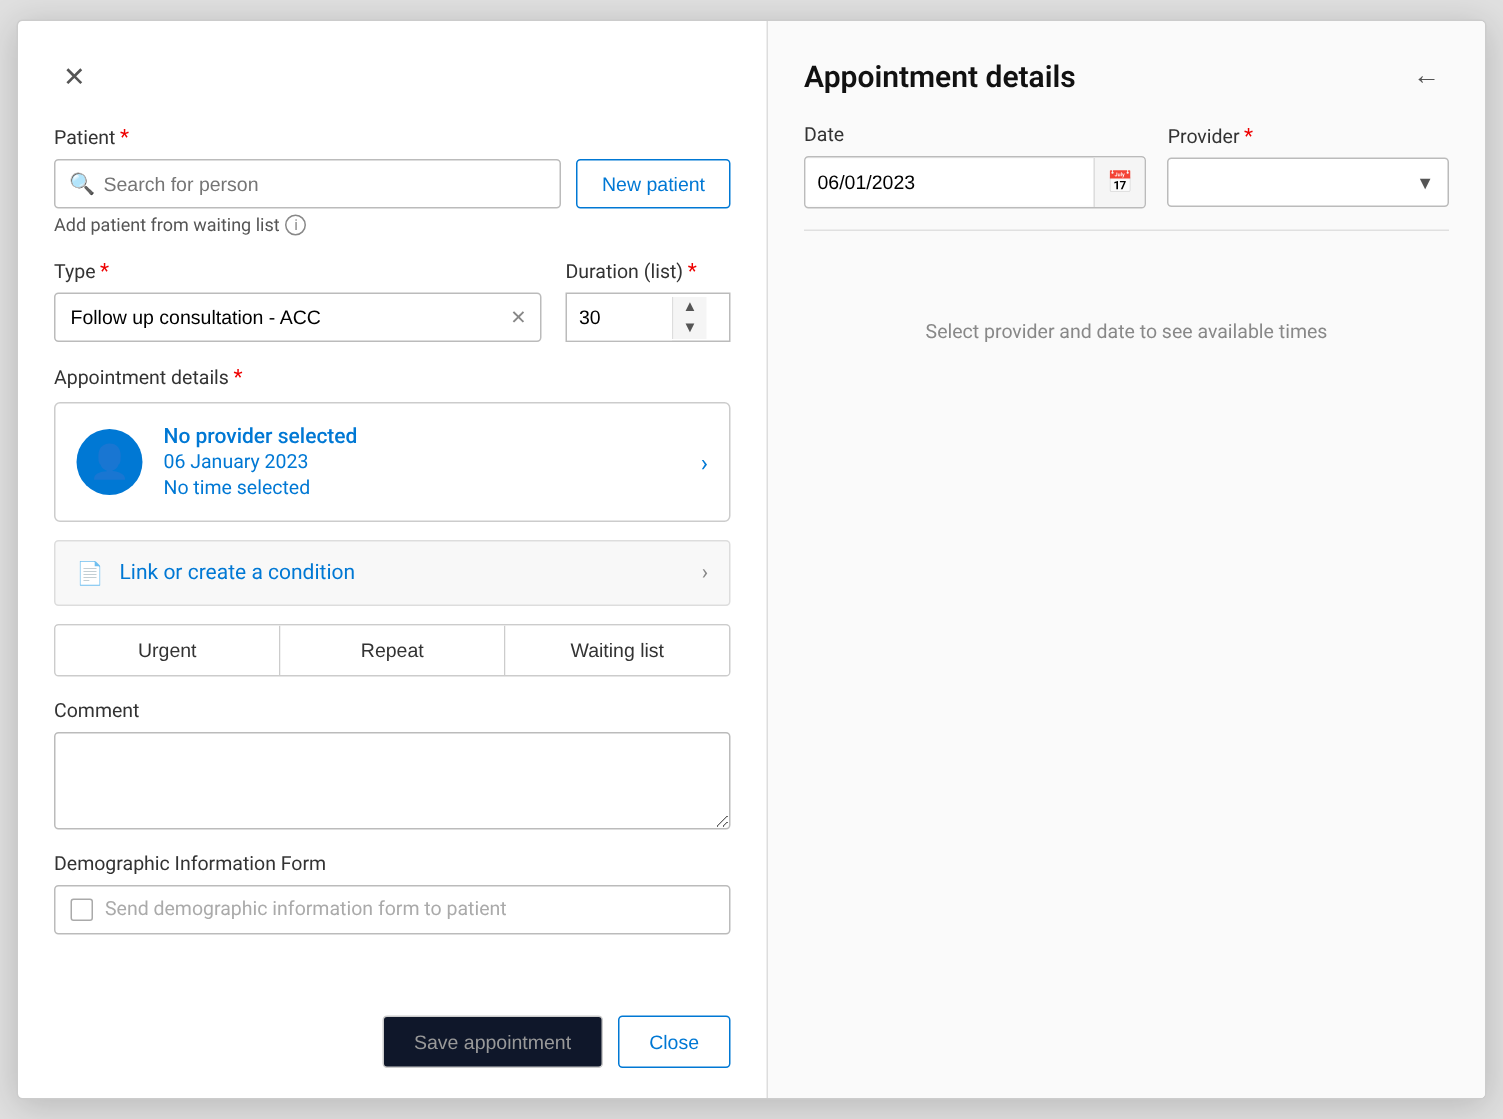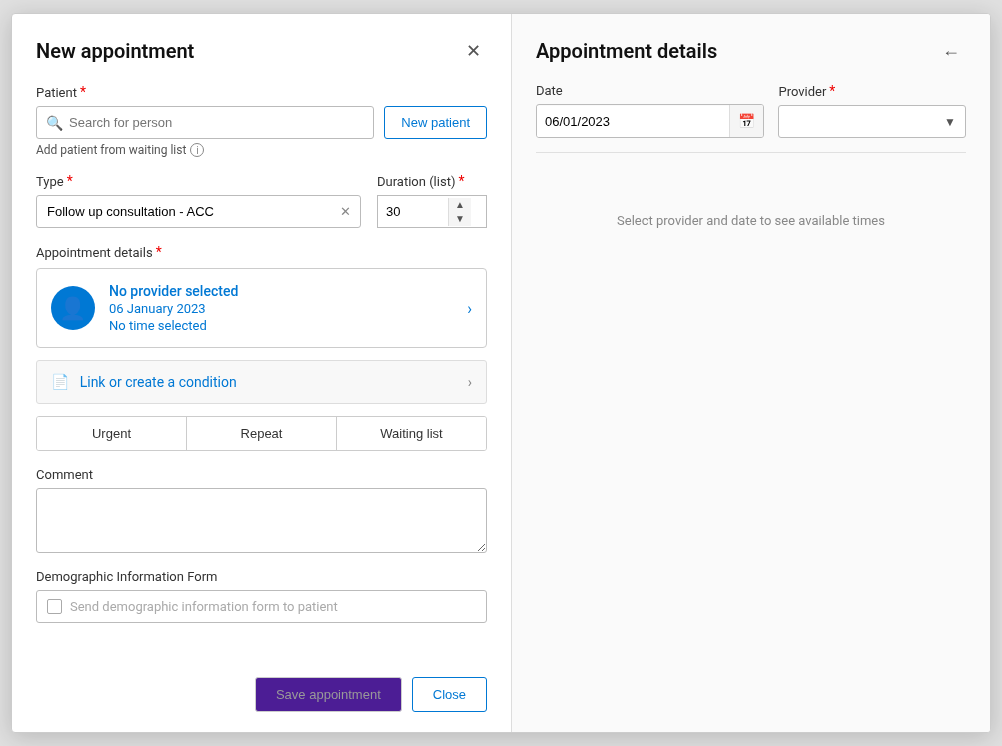--- a/index.html
+++ b/index.html
@@ -332,21 +332,21 @@
     
     .footer-row {
       margin-top: auto;
       display: flex;
       gap: 10px;
       justify-content: flex-end;
       padding-top: 8px;
     }
     .save-btn {
       padding: 9px 20px;
-      background: #4c1d95;
+      background: #0f172a;
       border: 1px solid #ccc;
       border-radius: 3px;
       font-size: 13px;
       color: #999;
       cursor: not-allowed;
     }
     .close-footer-btn {
       padding: 9px 20px;
       background: #fff;
       border: 1px solid #0078d4;
@@ -455,21 +455,20 @@
       margin-top: 40px;
     }
   </style>
 </head>
 <body>
 
 <div class="modal-container">
 
   <div class="left-panel">
     <div class="panel-header">
-      <span class="panel-title">New appointment</span>
       <button class="close-btn">✕</button>
     </div>
 
     <div class="field-label">
       <span>Patient</span>
       <span class="required">*</span>
     </div>
     <div class="patient-row">
       <div class="search-input-wrap">
         <span class="search-icon">🔍</span>

